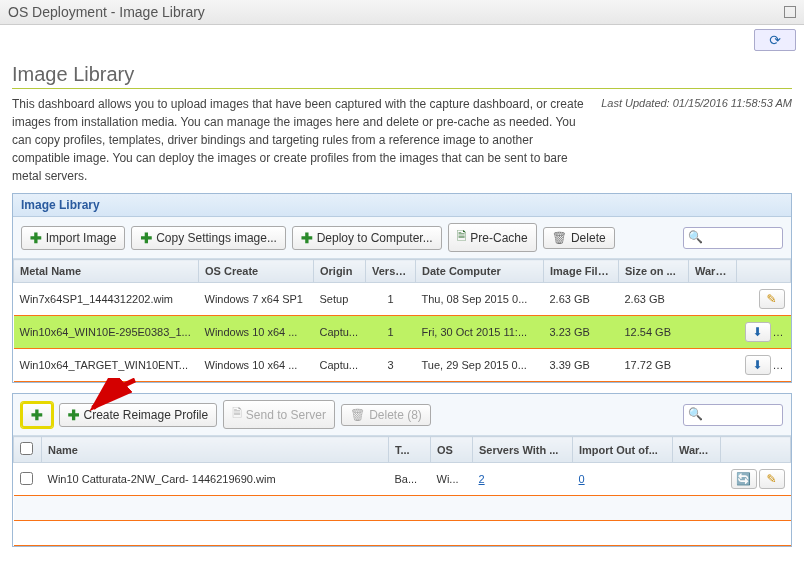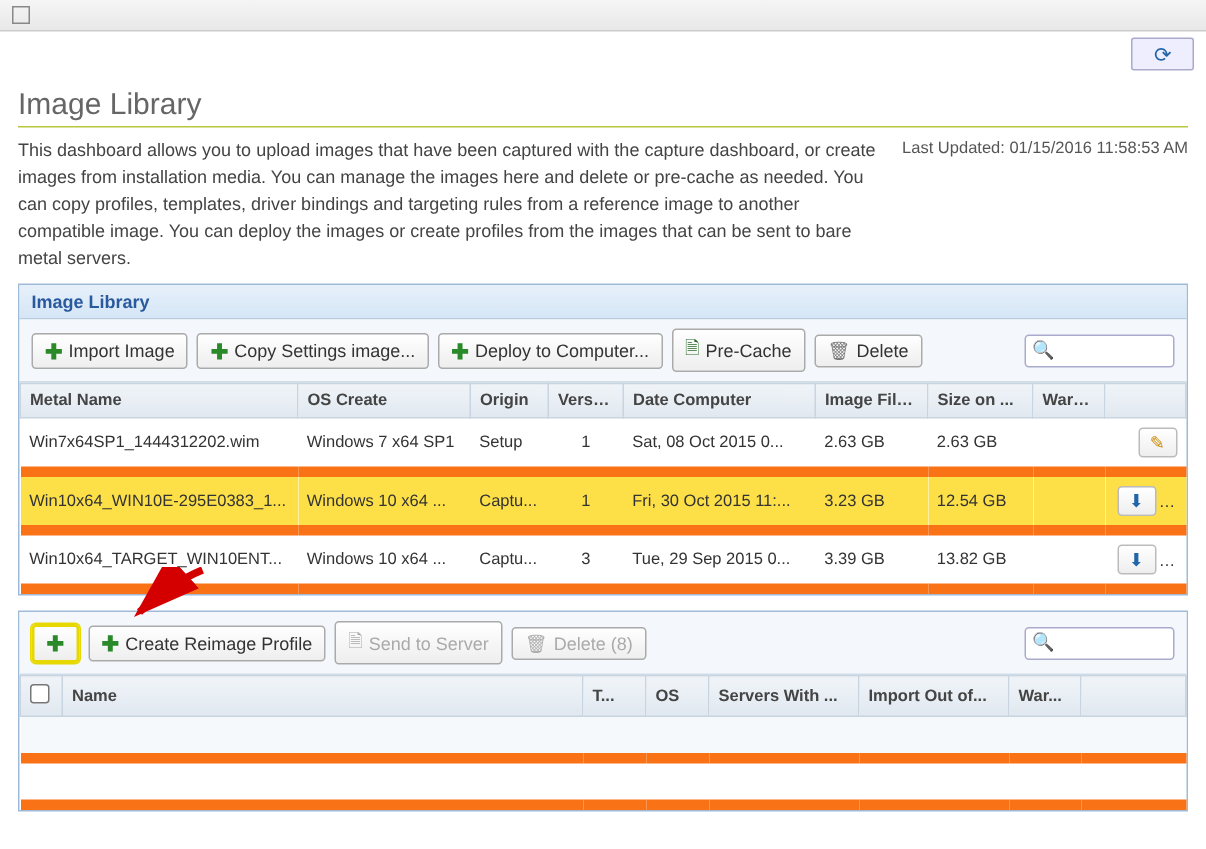--- a/index.html
+++ b/index.html
@@ -6,51 +6,52 @@
 body { font-family: Arial, sans-serif; font-size: 12px; color: #333; background: #fff; width: 804px; height: 566px; overflow: hidden; position: relative; }
 .titlebar { background: linear-gradient(#f5f5f5, #e8e8e8); border-bottom: 1px solid #ccc; padding: 4px 8px; font-size: 14px; color: #555; display: flex; justify-content: space-between; align-items: center; }
 .titlebar .popout { width: 12px; height: 12px; border: 1px solid #888; position: relative; cursor: pointer; }
 .content { padding: 8px 12px; }
 .toolbar-top { display: flex; justify-content: flex-end; padding: 4px 8px 0; }
 .refresh-btn { border: 1px solid #aac; background: #eef; padding: 2px 14px; border-radius: 2px; cursor: pointer; color: #2266aa; font-size: 14px; }
 .page-title { font-size: 20px; color: #666; margin: 4px 0 2px; font-weight: normal; }
 .hr { border: none; border-top: 1px solid #b6c93e; margin-bottom: 6px; }
 .desc-row { display: flex; justify-content: space-between; gap: 12px; margin-bottom: 8px; }
 .desc-text { font-size: 12px; color: #444; line-height: 1.5; flex: 1; }
-.last-updated { font-size: 11px; color: #555; white-space: nowrap; padding-top: 2px; }
+.last-updated { font-size: 11px; color: #555; white-space: nowrap; padding-top: 2px; font-style: italic; }
 .panel { border: 1px solid #9fbad6; margin-bottom: 10px; background: #fff; }
 .panel-header { background: linear-gradient(#e6f0fa, #d6e6f6); padding: 4px 8px; font-weight: bold; color: #2a5a9e; border-bottom: 1px solid #b8cce0; font-size: 12px; }
 .panel-toolbar { display: flex; gap: 6px; padding: 6px 8px; background: #f4f8fc; border-bottom: 1px solid #d0dde8; align-items: center; flex-wrap: wrap; }
 .btn { display: inline-flex; align-items: center; gap: 4px; border: 1px solid #aaa; background: linear-gradient(#fff, #eee); padding: 3px 8px; border-radius: 3px; font-size: 12px; cursor: pointer; color: #333; }
 .btn .plus { color: #2a8a2a; font-weight: bold; font-size: 14px; }
 .btn.disabled { color: #aaa; cursor: default; }
 .btn.disabled .icon { color: #aaa; }
 .btn.highlight { border: 2px solid #e6d800; box-shadow: 0 0 0 1px #e6d800; }
 .search-wrap { flex: 0 0 auto; margin-left: auto; }
 .search-input { border: 1px solid #aac; border-radius: 3px; padding: 3px 6px 3px 22px; width: 100px; background: #fff; font-size: 12px; }
 .search-box { position: relative; display: inline-block; }
 .search-box .mag { position: absolute; left: 5px; top: 3px; color: #888; font-size: 12px; }
 table { width: 100%; border-collapse: collapse; table-layout: fixed; }
 th { background: linear-gradient(#f0f4f8, #e0e8f0); border: 1px solid #c8d4e0; padding: 5px 6px; text-align: left; font-size: 11px; font-weight: bold; color: #444; overflow: hidden; text-overflow: ellipsis; white-space: nowrap; }
-td { border-bottom: 7px solid #f97316; padding: 6px; font-size: 11px; overflow: hidden; text-overflow: ellipsis; white-space: nowrap; }
-tr.selected td { background: #fde047; }
+td { border-bottom: 1px solid #f97316; padding: 6px; font-size: 11px; overflow: hidden; text-overflow: ellipsis; white-space: nowrap; }
+tr.selected td { background: #bef264; }
 tr.alt td { background: #f6f9fc; }
 .ico-btn { display: inline-flex; align-items: center; justify-content: center; width: 26px; height: 20px; border: 1px solid #bbb; border-radius: 3px; background: linear-gradient(#fff,#eee); cursor: pointer; font-size: 12px; margin-left: 2px; }
 .arrow-annot { position: absolute; left: 85px; top: 378px; pointer-events: none; }
 a.link { color: #1a5fb4; text-decoration: underline; cursor: pointer; }
 .doc-icon { color: #2a6a2a; }
 .trash-icon { color: #777; }
 .dl-icon { color: #2266aa; }
 .pencil-icon { color: #c98a00; }
 .cycle-icon { color: #c98a00; }
 </style>
 </head>
 <body>
 
 <div class="titlebar">
+  <span>OS Deployment - Image Library</span>
   <span class="popout"></span>
 </div>
 
 <div class="toolbar-top">
   <button class="refresh-btn">⟳</button>
 </div>
 
 <div class="content">
   <h1 class="page-title">Image Library</h1>
   <hr class="hr">
@@ -111,21 +112,21 @@
         <th>Warni...</th>
         <th></th>
       </tr>
         </thead>
       <tbody>
         <tr>
           <td>Win7x64SP1_1444312202.wim</td>
           <td>Windows 7 x64 SP1</td>
           <td>Setup</td>
           <td style="text-align:center">1</td>
-          <td>Sat, 08 Oct 2015 0...</td>
+          <td>Thu, 08 Sep 2015 0...</td>
           <td>2.63 GB</td>
           <td>2.63 GB</td>
           <td></td>
           <td style="text-align:right"><span class="ico-btn">
                 <span class="pencil-icon">✎</span>
               </span></td>
         </tr>
         <tr class="selected">
           <td>Win10x64_WIN10E-295E0383_1...</td>
           <td>Windows 10 x64 ...</td>
@@ -141,21 +142,21 @@
                 <span class="pencil-icon">✎</span>
               </span></td>
         </tr>
         <tr>
           <td>Win10x64_TARGET_WIN10ENT...</td>
           <td>Windows 10 x64 ...</td>
           <td>Captu...</td>
           <td style="text-align:center">3</td>
           <td>Tue, 29 Sep 2015 0...</td>
           <td>3.39 GB</td>
-          <td>13.82 GB</td>
+          <td>17.72 GB</td>
           <td></td>
           <td style="text-align:right"><span class="ico-btn">
                 <span class="dl-icon">⬇</span>
               </span><span class="ico-btn">
                 <span class="pencil-icon">✎</span>
               </span></td>
         </tr>
       </tbody>
     </table>
   </div>
@@ -199,20 +200,34 @@
         <th>Name</th>
         <th>T...</th>
         <th>OS</th>
         <th>Servers With ...</th>
         <th>Import Out of...</th>
         <th>War...</th>
         <th></th>
       </tr>
         </thead>
       <tbody>
+        <tr>
+          <td><input type="checkbox" style=""></td>
+          <td>Win10 Catturata-2NW_Card- 1446219690.wim</td>
+          <td>Ba...</td>
+          <td>Wi...</td>
+          <td><a class="link">2</a></td>
+          <td><a class="link">0</a></td>
+          <td></td>
+          <td style="text-align:right"><span class="ico-btn">
+                <span class="cycle-icon">🔄</span>
+              </span><span class="ico-btn">
+                <span class="pencil-icon">✎</span>
+              </span></td>
+        </tr>
         <tr class="alt">
             <td colspan="8" style="height:20px">&nbsp;</td>
           </tr>
         <tr>
             <td colspan="8" style="height:20px">&nbsp;</td>
           </tr>
 
       </tbody>
     </table>
 

